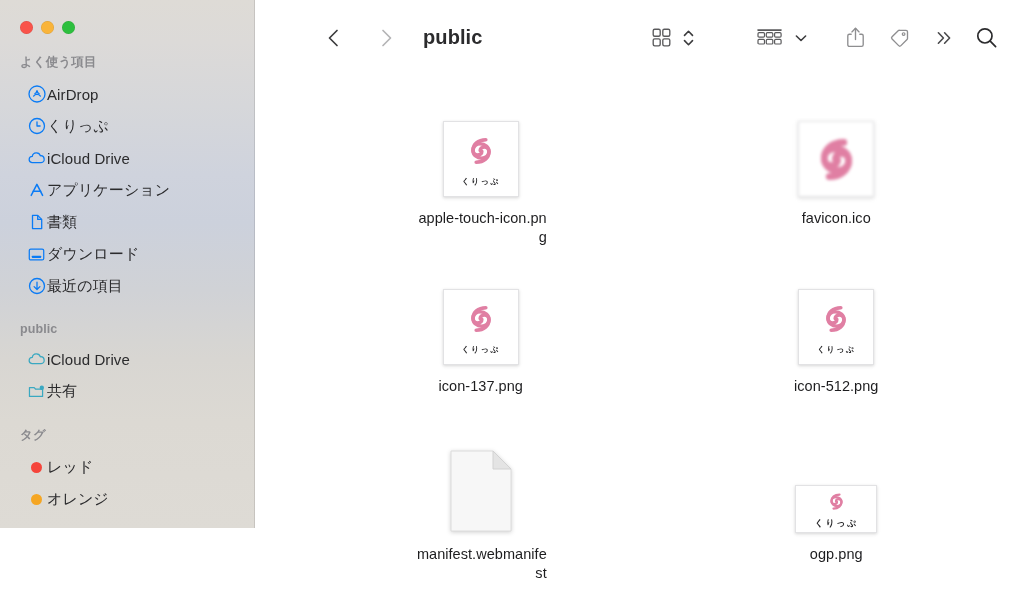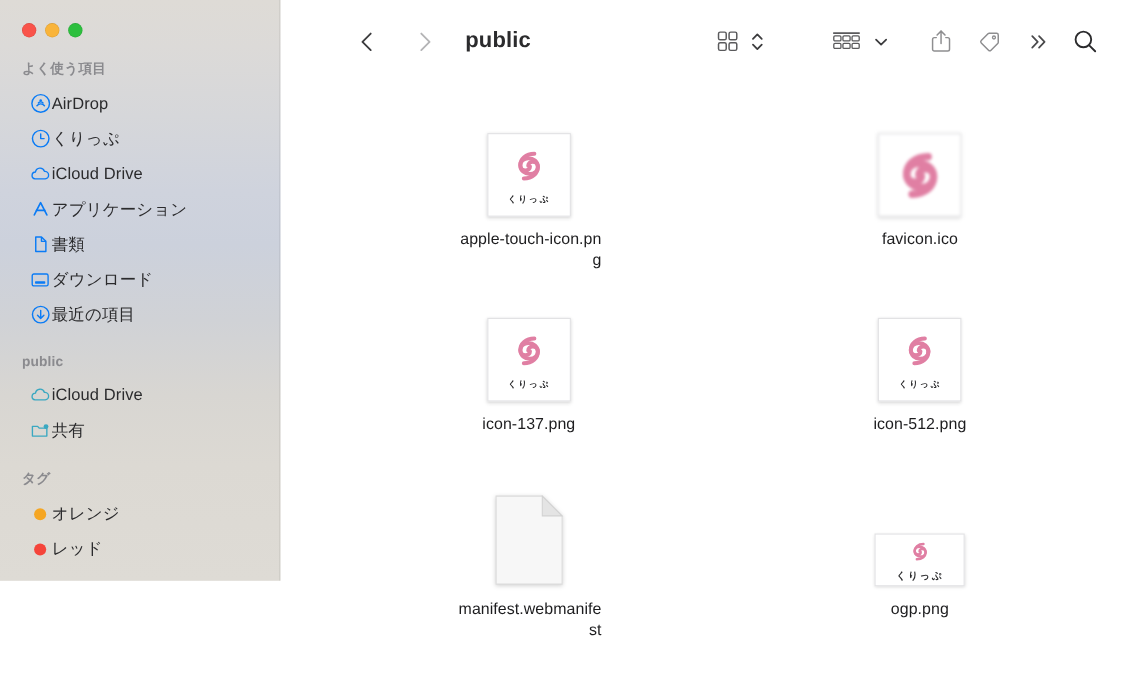--- a/index.html
+++ b/index.html
@@ -196,30 +196,30 @@
         </span>
         <span class="sb-label">共有</span>
       </div>
     </div>
 
     <div class="sb-section">
       <div class="sb-header">タグ</div>
 
       <div class="sb-item">
         <span class="sb-ico">
+          <span class="tag-dot" style="background:#f5453b"></span>
+        </span>
+        <span class="sb-label">レッド</span>
+      </div>
+
+      <div class="sb-item">
+        <span class="sb-ico">
           <span class="tag-dot" style="background:#f5a623"></span>
         </span>
         <span class="sb-label">オレンジ</span>
-      </div>
-
-      <div class="sb-item">
-        <span class="sb-ico">
-          <span class="tag-dot" style="background:#f5453b"></span>
-        </span>
-        <span class="sb-label">レッド</span>
       </div>
     </div>
   </div>
 
   <div id="main">
 
     <div id="toolbar">
       <div class="nav-btn">
         <svg width="20" height="22" viewBox="0 0 20 22" fill="none" stroke="#3c3c3e" stroke-width="1.7" stroke-linecap="round" stroke-linejoin="round">
           <path d="M13 3.5 5.5 11 13 18.5"></path>

